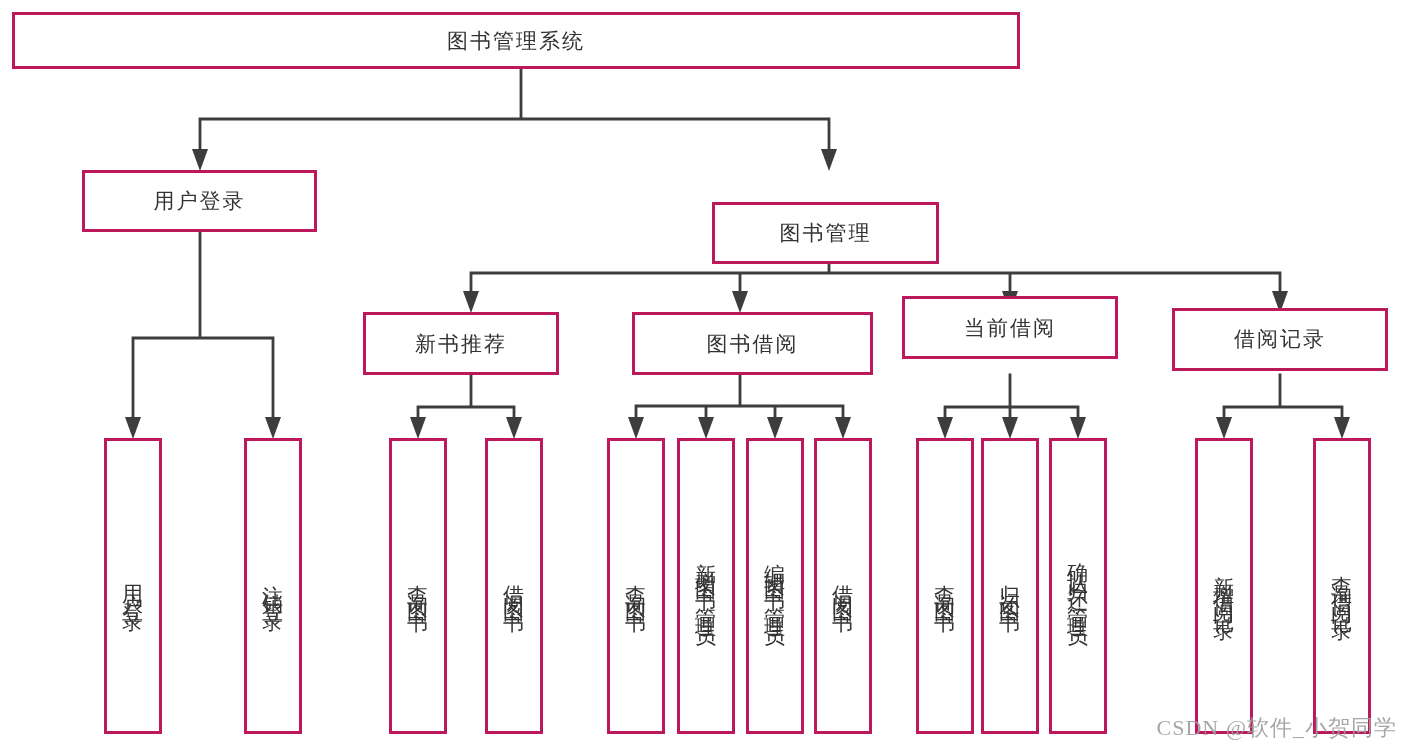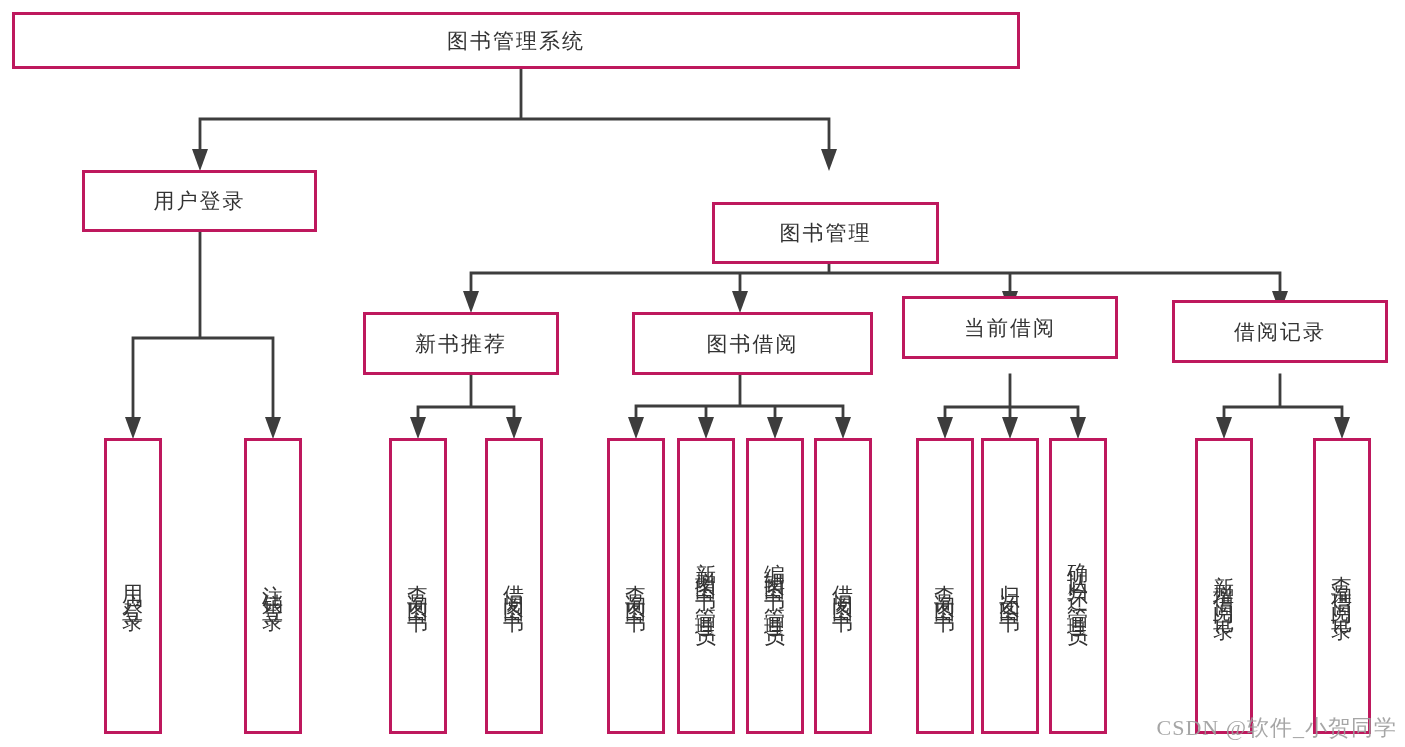--- a/index.html
+++ b/index.html
@@ -122,21 +122,21 @@
 
   <div class="node" style="left:363px; top:312px; width:196px; height:63px;">
     <span>新书推荐</span>
   </div>
   <div class="node" style="left:632px; top:312px; width:241px; height:63px;">
     <span>图书借阅</span>
   </div>
   <div class="node" style="left:902px; top:296px; width:216px; height:63px;">
     <span>当前借阅</span>
   </div>
-  <div class="node" style="left:1172px; top:300px; width:216px; height:63px;">
+  <div class="node" style="left:1172px; top:308px; width:216px; height:63px;font-family:Liberation Serif, serif;">
     <span>借阅记录</span>
   </div>
 
   <div class="node leaf" style="left:104px; top:438px; width:58px; height:296px;">
     <span>用户登录</span>
   </div>
   <div class="node leaf" style="left:244px; top:438px; width:58px; height:296px;">
     <span>注销登录</span>
   </div>
 

